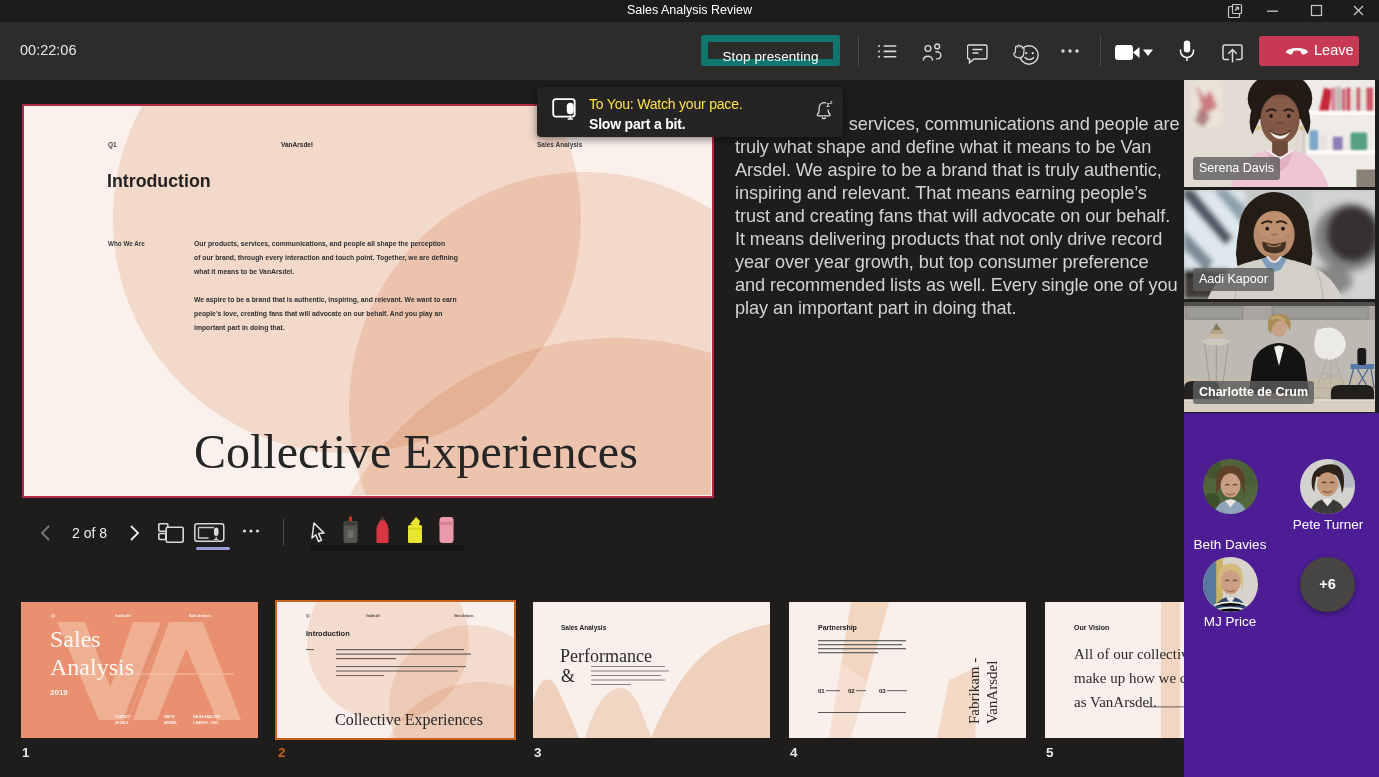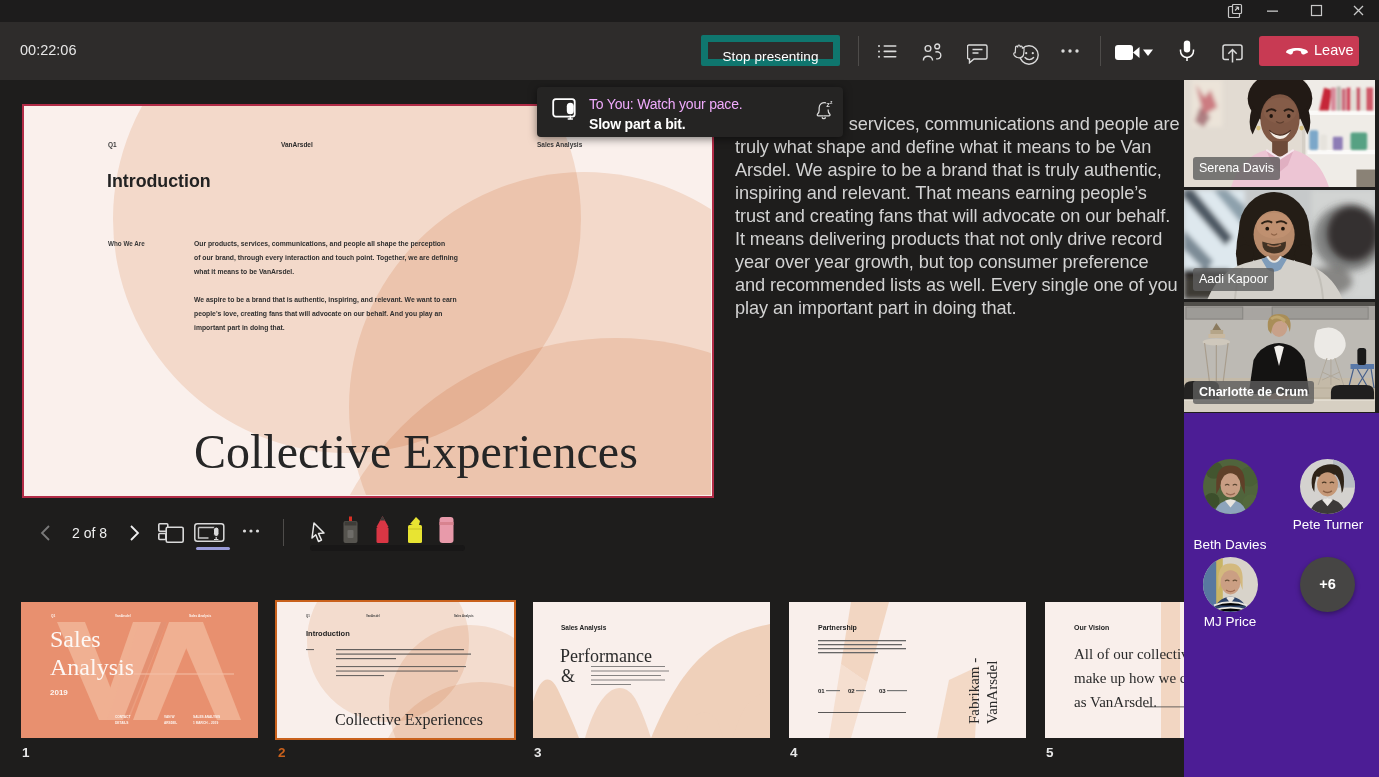--- a/index.html
+++ b/index.html
@@ -17,21 +17,21 @@
 #stopbtn { position:absolute; left:701px; top:13px; width:139px; height:31px; border:7px solid #0f766e; border-radius:2px; color:#ffffff; font-size:13.5px; text-align:center; line-height:29px; letter-spacing:0.1px; }
 .tsep { position:absolute; top:14px; width:1px; height:30px; background:#4e4c4a; }
 #leavebtn { position:absolute; left:1259px; top:14px; width:100px; height:30px; background:#c83a53; border-radius:3px; color:#fff; font-size:14.5px; }
 #leavebtn span { position:absolute; left:55px; top:6px; }
 
 
 #slide { position:absolute; left:22px; top:104px; width:692px; height:394px; border:2.5px solid #b22c47; background:#faf0ec; }
 
 
 #toast { position:absolute; left:537px; top:87px; width:306px; height:50px; background:#252423; border-radius:4px; box-shadow:0 2px 8px rgba(0,0,0,.5); z-index:30; }
-#toast .t1 { position:absolute; left:52px; top:9px; color:#f0abfc; font-size:14px; letter-spacing:-0.2px; }
+#toast .t1 { position:absolute; left:52px; top:9px; color:#fde047; font-size:14px; letter-spacing:-0.2px; }
 #toast .t2 { position:absolute; left:52px; top:29px; color:#ffffff; font-size:14px; font-weight:bold; letter-spacing:-0.2px; }
 
 
 #notes { position:absolute; left:735px; top:113px; color:#d2d2d2; font-size:18.2px; line-height:23px; white-space:nowrap; letter-spacing:-0.1px; }
 #pagenum { position:absolute; left:72px; top:525px; font-size:14px; color:#f0f0f0; }
 
 
 .thumb { position:absolute; top:602px; width:237px; height:136px; background:#f9efeb; }
 .tnum { position:absolute; top:745px; font-size:13.5px; font-weight:bold; color:#e8e8e8; }
 
@@ -39,20 +39,21 @@
 #rpanel { position:absolute; left:1184px; top:80px; width:195px; height:772px; background:#4c1d95; }
 .vtile { position:absolute; left:0; width:195px; overflow:hidden; }
 .vlabel { position:absolute; background:rgba(92,92,92,0.8); border-radius:3px; color:#ffffff; font-size:12.5px; line-height:23px; padding:0 6px; white-space:nowrap; }
 .aname { position:absolute; color:#ffffff; font-size:13.5px; text-align:center; width:120px; }
 </style>
 </head>
 <body>
 <div id="app">
 
   <div id="titlebar">
+    <div class="title">Sales Analysis Review</div>
     <svg class="abs" style="left:1227px;top:3px;" width="16" height="16" viewBox="0 0 16 16">
       <rect x="1.5" y="3.5" width="11" height="11" rx="1" fill="none" stroke="#c8c8c8" stroke-width="1.2"></rect>
       <rect x="5" y="1" width="10" height="10" fill="#1d1c1c"></rect>
       <rect x="5.5" y="1.5" width="9" height="9" rx="1" fill="none" stroke="#c8c8c8" stroke-width="1.2"></rect>
       <path d="M8 7.5 L11.5 4 M11.5 4 L11.5 7 M11.5 4 L8.5 4" stroke="#c8c8c8" stroke-width="1.2" fill="none"></path>
     </svg>
     <svg class="abs" style="left:1265px;top:3px;" width="16" height="16" viewBox="0 0 16 16">
       <rect x="2" y="7.5" width="11" height="1.3" fill="#c8c8c8"></rect>
     </svg>
     <svg class="abs" style="left:1309px;top:3px;" width="16" height="16" viewBox="0 0 16 16">

